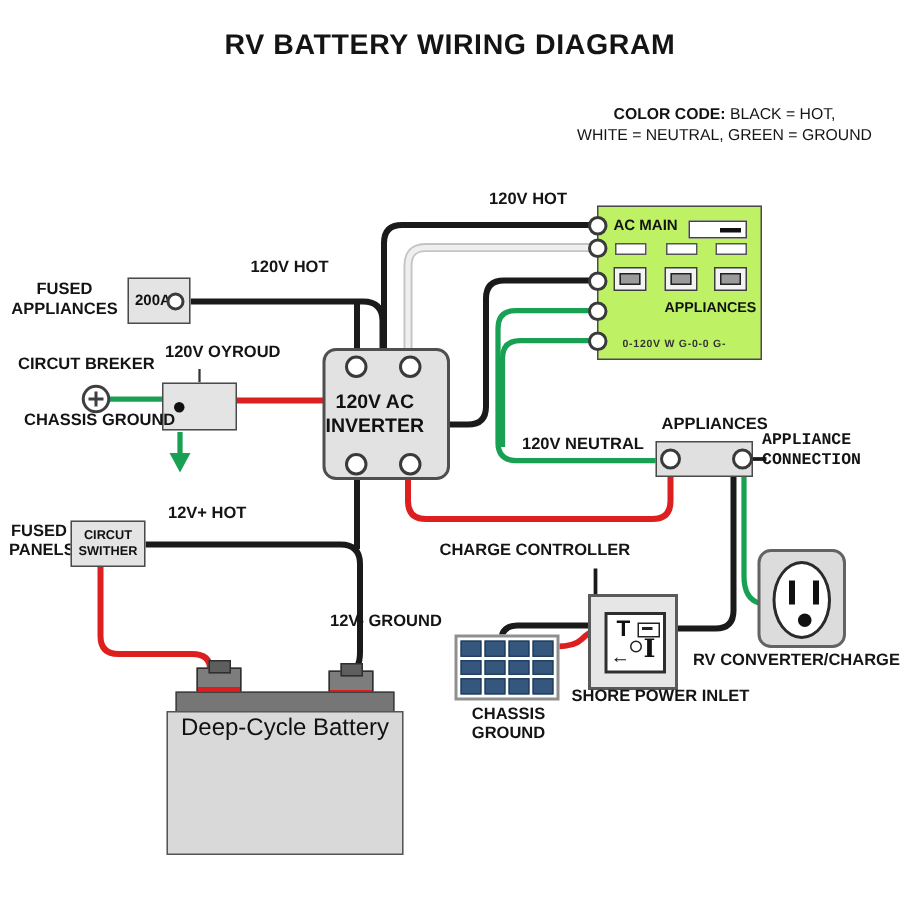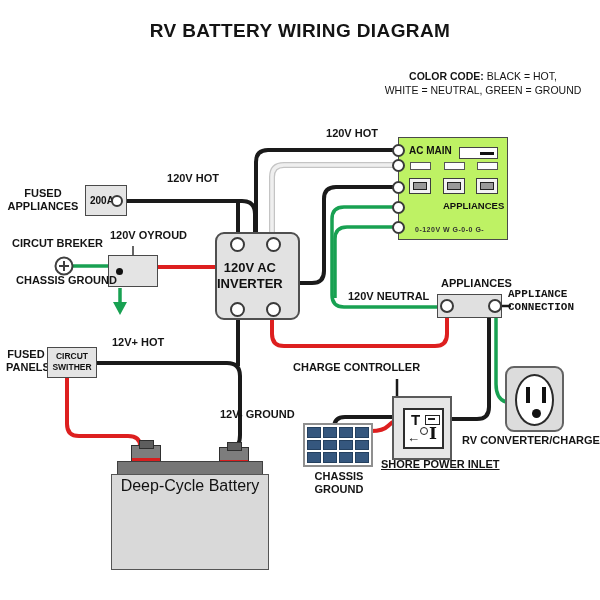--- a/index.html
+++ b/index.html
@@ -193,21 +193,21 @@
     <div class="shore-face">
       <span class="sym sym-t">T</span>
       <span class="sym sym-box">
           <i></i>
         </span>
       <span class="sym-circ"></span>
       <span class="sym sym-i">I</span>
       <span class="sym sym-arrow">←</span>
     </div>
   </div>
-  <div class="lbl" style="left:381px;top:458px;text-decoration:underline;">SHORE POWER INLET</div>
+  <div class="lbl" style="left:381px;top:458px;">SHORE POWER INLET</div>
 
   <div class="box outlet">
     <div class="outlet-face">
       <span class="outlet-slot" style="left:9px;"></span>
       <span class="outlet-slot" style="left:25px;"></span>
       <span class="outlet-gnd"></span>
     </div>
   </div>
   <div class="lbl" style="left:462px;top:434px;font-weight:700;">RV CONVERTER/CHARGER</div>
 

